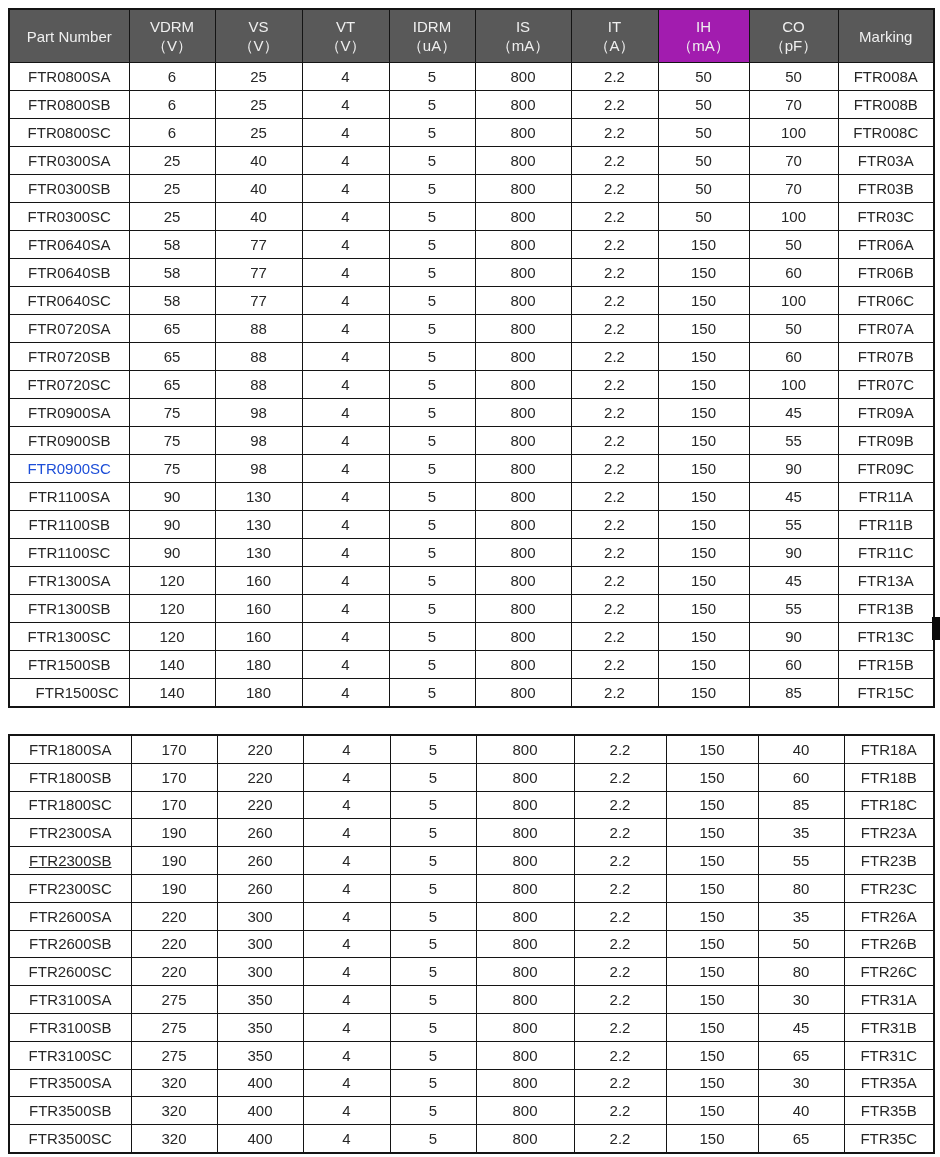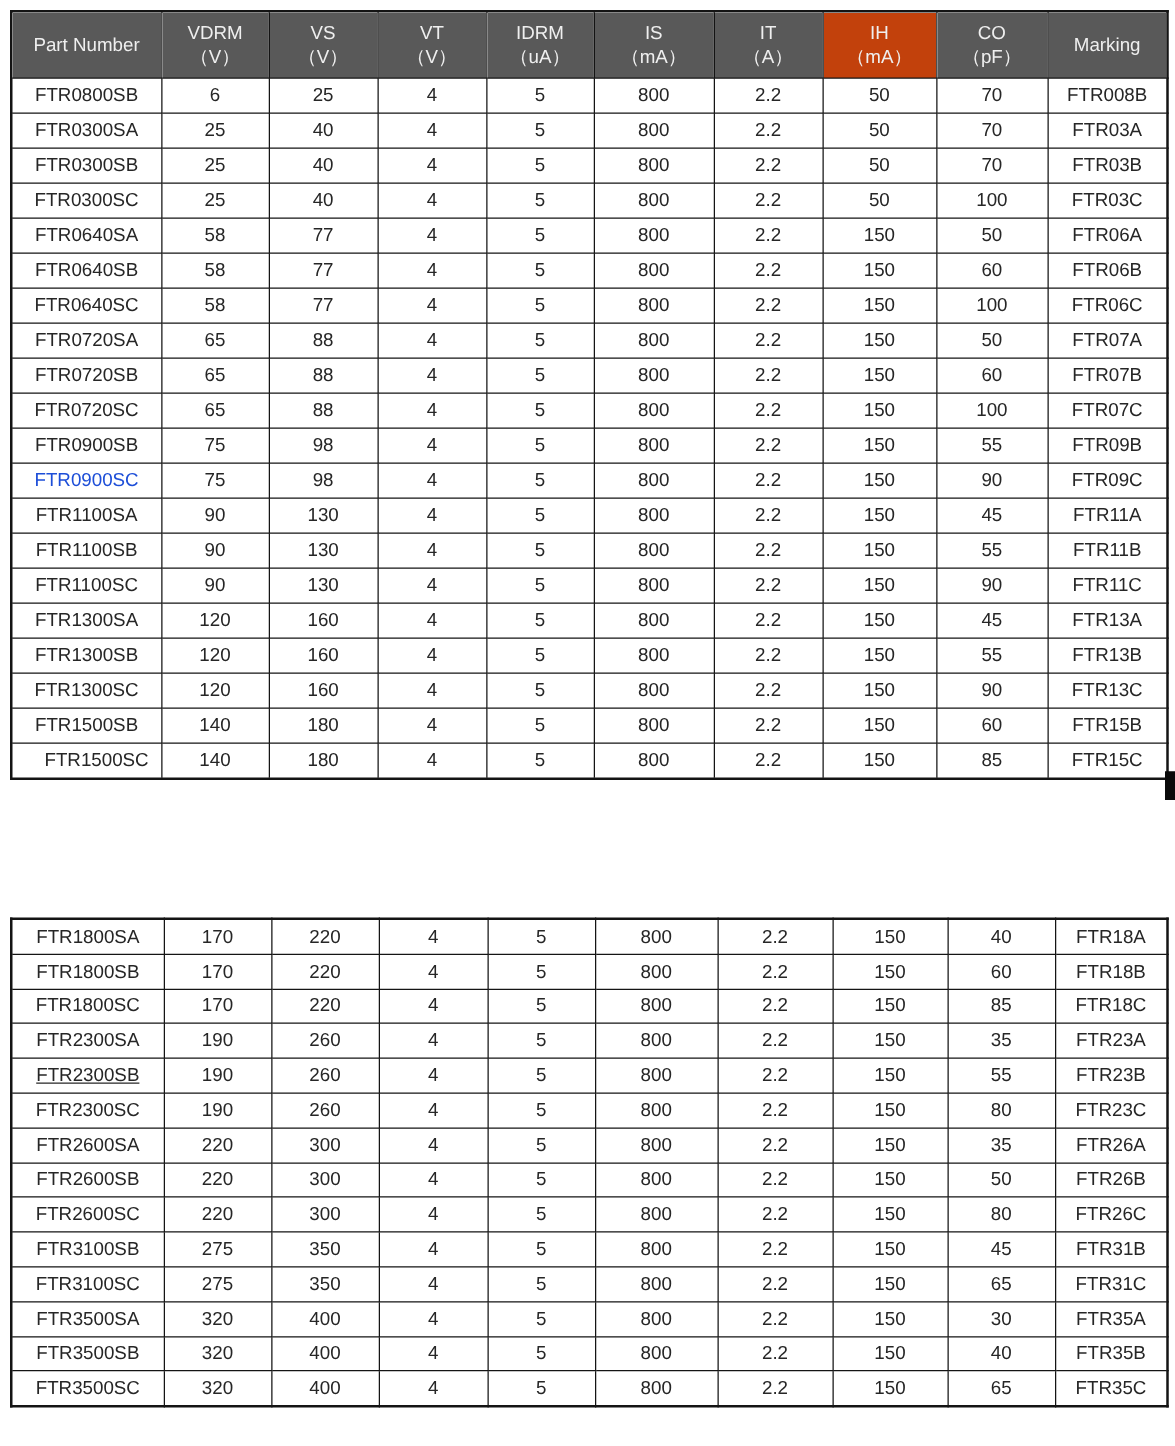--- a/index.html
+++ b/index.html
@@ -89,47 +89,71 @@
             <div class="hdr-unit">（uA）</div>
           </th>
           <th style="background: rgb(89, 89, 89); color: rgb(239, 239, 239);">
             <div class="hdr-label">IS</div>
             <div class="hdr-unit">（mA）</div>
           </th>
           <th style="background: rgb(89, 89, 89); color: rgb(239, 239, 239);">
             <div class="hdr-label">IT</div>
             <div class="hdr-unit">（A）</div>
           </th>
-          <th style="background: #c2410c; color: rgb(239, 239, 239);">
+          <th style="background: #a21caf; color: rgb(239, 239, 239);">
             <div class="hdr-label">IH</div>
             <div class="hdr-unit">（mA）</div>
           </th>
           <th style="background: rgb(89, 89, 89); color: rgb(239, 239, 239);">
             <div class="hdr-label">CO</div>
             <div class="hdr-unit">（pF）</div>
           </th>
           <th style="background: rgb(89, 89, 89); color: rgb(239, 239, 239);">
             <div class="hdr-label">Marking</div>
           </th>
         </tr>
     </thead>
     <tbody id="tbody1">
+        <tr>
+          <td style="color: rgb(38, 38, 38);">FTR0800SA</td>
+          <td style="color: rgb(38, 38, 38);">6</td>
+          <td style="color: rgb(38, 38, 38);">25</td>
+          <td style="color: rgb(38, 38, 38);">4</td>
+          <td style="color: rgb(38, 38, 38);">5</td>
+          <td style="color: rgb(38, 38, 38);">800</td>
+          <td style="color: rgb(38, 38, 38);">2.2</td>
+          <td style="color: rgb(38, 38, 38);">50</td>
+          <td style="color: rgb(38, 38, 38);">50</td>
+          <td style="color: rgb(38, 38, 38);">FTR008A</td>
+        </tr>
         <tr>
           <td style="color: rgb(38, 38, 38);">FTR0800SB</td>
           <td style="color: rgb(38, 38, 38);">6</td>
           <td style="color: rgb(38, 38, 38);">25</td>
           <td style="color: rgb(38, 38, 38);">4</td>
           <td style="color: rgb(38, 38, 38);">5</td>
           <td style="color: rgb(38, 38, 38);">800</td>
           <td style="color: rgb(38, 38, 38);">2.2</td>
           <td style="color: rgb(38, 38, 38);">50</td>
           <td style="color: rgb(38, 38, 38);">70</td>
           <td style="color: rgb(38, 38, 38);">FTR008B</td>
         </tr>
         <tr>
+          <td style="color: rgb(38, 38, 38);">FTR0800SC</td>
+          <td style="color: rgb(38, 38, 38);">6</td>
+          <td style="color: rgb(38, 38, 38);">25</td>
+          <td style="color: rgb(38, 38, 38);">4</td>
+          <td style="color: rgb(38, 38, 38);">5</td>
+          <td style="color: rgb(38, 38, 38);">800</td>
+          <td style="color: rgb(38, 38, 38);">2.2</td>
+          <td style="color: rgb(38, 38, 38);">50</td>
+          <td style="color: rgb(38, 38, 38);">100</td>
+          <td style="color: rgb(38, 38, 38);">FTR008C</td>
+        </tr>
+        <tr>
           <td style="color: rgb(38, 38, 38);">FTR0300SA</td>
           <td style="color: rgb(38, 38, 38);">25</td>
           <td style="color: rgb(38, 38, 38);">40</td>
           <td style="color: rgb(38, 38, 38);">4</td>
           <td style="color: rgb(38, 38, 38);">5</td>
           <td style="color: rgb(38, 38, 38);">800</td>
           <td style="color: rgb(38, 38, 38);">2.2</td>
           <td style="color: rgb(38, 38, 38);">50</td>
           <td style="color: rgb(38, 38, 38);">70</td>
           <td style="color: rgb(38, 38, 38);">FTR03A</td>
@@ -222,20 +246,32 @@
           <td style="color: rgb(38, 38, 38);">FTR0720SC</td>
           <td style="color: rgb(38, 38, 38);">65</td>
           <td style="color: rgb(38, 38, 38);">88</td>
           <td style="color: rgb(38, 38, 38);">4</td>
           <td style="color: rgb(38, 38, 38);">5</td>
           <td style="color: rgb(38, 38, 38);">800</td>
           <td style="color: rgb(38, 38, 38);">2.2</td>
           <td style="color: rgb(38, 38, 38);">150</td>
           <td style="color: rgb(38, 38, 38);">100</td>
           <td style="color: rgb(38, 38, 38);">FTR07C</td>
+        </tr>
+        <tr>
+          <td style="color: rgb(38, 38, 38);">FTR0900SA</td>
+          <td style="color: rgb(38, 38, 38);">75</td>
+          <td style="color: rgb(38, 38, 38);">98</td>
+          <td style="color: rgb(38, 38, 38);">4</td>
+          <td style="color: rgb(38, 38, 38);">5</td>
+          <td style="color: rgb(38, 38, 38);">800</td>
+          <td style="color: rgb(38, 38, 38);">2.2</td>
+          <td style="color: rgb(38, 38, 38);">150</td>
+          <td style="color: rgb(38, 38, 38);">45</td>
+          <td style="color: rgb(38, 38, 38);">FTR09A</td>
         </tr>
         <tr>
           <td style="color: rgb(38, 38, 38);">FTR0900SB</td>
           <td style="color: rgb(38, 38, 38);">75</td>
           <td style="color: rgb(38, 38, 38);">98</td>
           <td style="color: rgb(38, 38, 38);">4</td>
           <td style="color: rgb(38, 38, 38);">5</td>
           <td style="color: rgb(38, 38, 38);">800</td>
           <td style="color: rgb(38, 38, 38);">2.2</td>
           <td style="color: rgb(38, 38, 38);">150</td>
@@ -469,20 +505,32 @@
           <td style="color: rgb(38, 38, 38);">300</td>
           <td style="color: rgb(38, 38, 38);">4</td>
           <td style="color: rgb(38, 38, 38);">5</td>
           <td style="color: rgb(38, 38, 38);">800</td>
           <td style="color: rgb(38, 38, 38);">2.2</td>
           <td style="color: rgb(38, 38, 38);">150</td>
           <td style="color: rgb(38, 38, 38);">80</td>
           <td style="color: rgb(38, 38, 38);">FTR26C</td>
         </tr>
         <tr>
+          <td style="color: rgb(38, 38, 38);">FTR3100SA</td>
+          <td style="color: rgb(38, 38, 38);">275</td>
+          <td style="color: rgb(38, 38, 38);">350</td>
+          <td style="color: rgb(38, 38, 38);">4</td>
+          <td style="color: rgb(38, 38, 38);">5</td>
+          <td style="color: rgb(38, 38, 38);">800</td>
+          <td style="color: rgb(38, 38, 38);">2.2</td>
+          <td style="color: rgb(38, 38, 38);">150</td>
+          <td style="color: rgb(38, 38, 38);">30</td>
+          <td style="color: rgb(38, 38, 38);">FTR31A</td>
+        </tr>
+        <tr>
           <td style="color: rgb(38, 38, 38);">FTR3100SB</td>
           <td style="color: rgb(38, 38, 38);">275</td>
           <td style="color: rgb(38, 38, 38);">350</td>
           <td style="color: rgb(38, 38, 38);">4</td>
           <td style="color: rgb(38, 38, 38);">5</td>
           <td style="color: rgb(38, 38, 38);">800</td>
           <td style="color: rgb(38, 38, 38);">2.2</td>
           <td style="color: rgb(38, 38, 38);">150</td>
           <td style="color: rgb(38, 38, 38);">45</td>
           <td style="color: rgb(38, 38, 38);">FTR31B</td>

